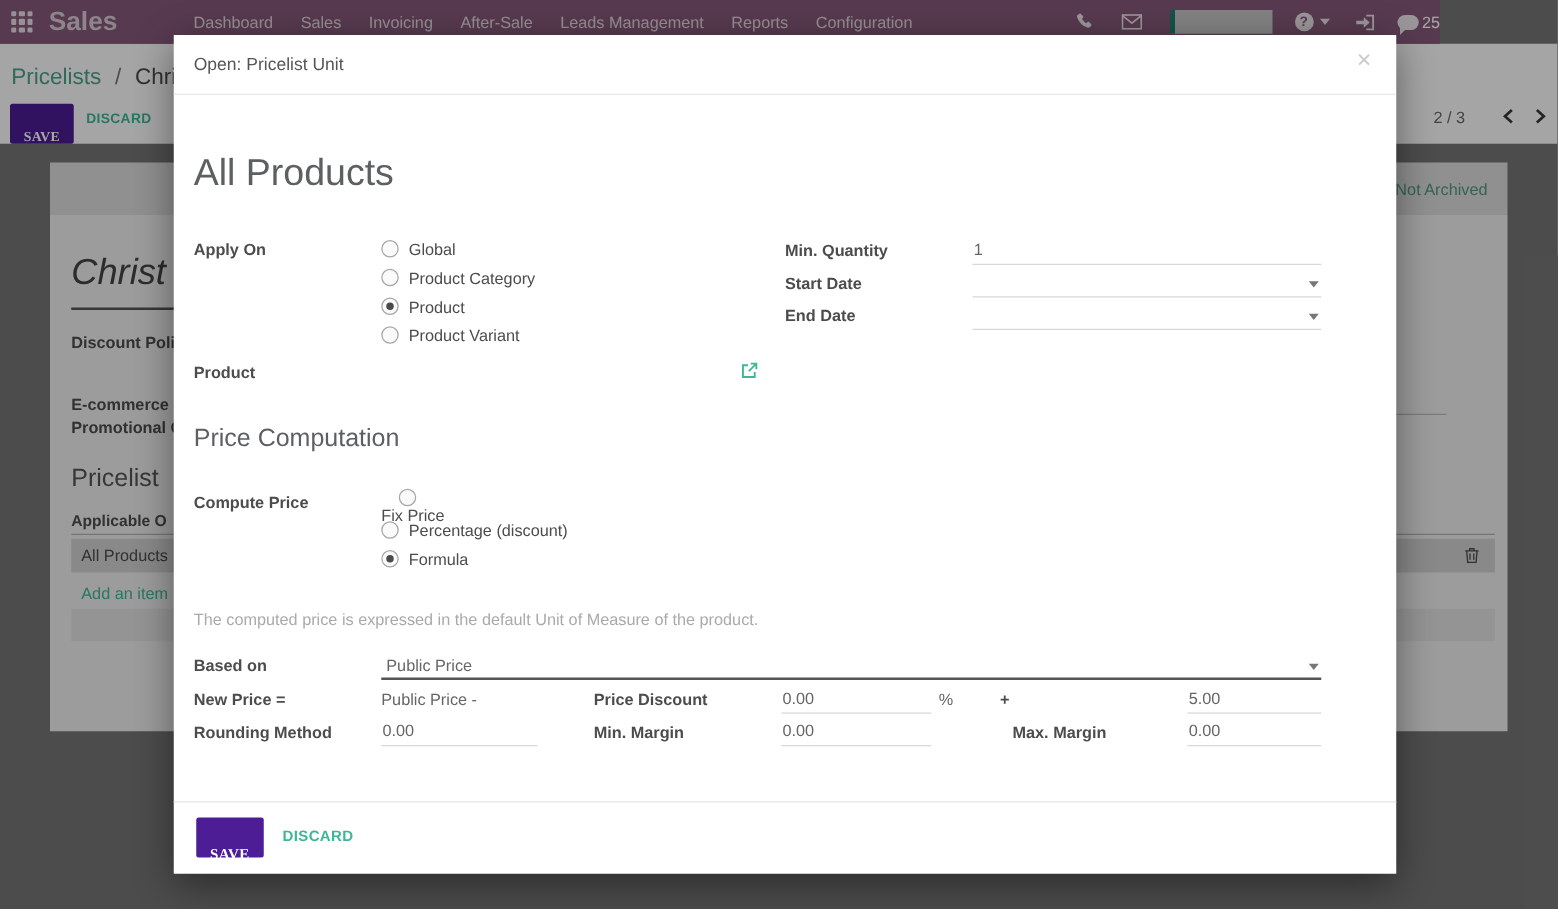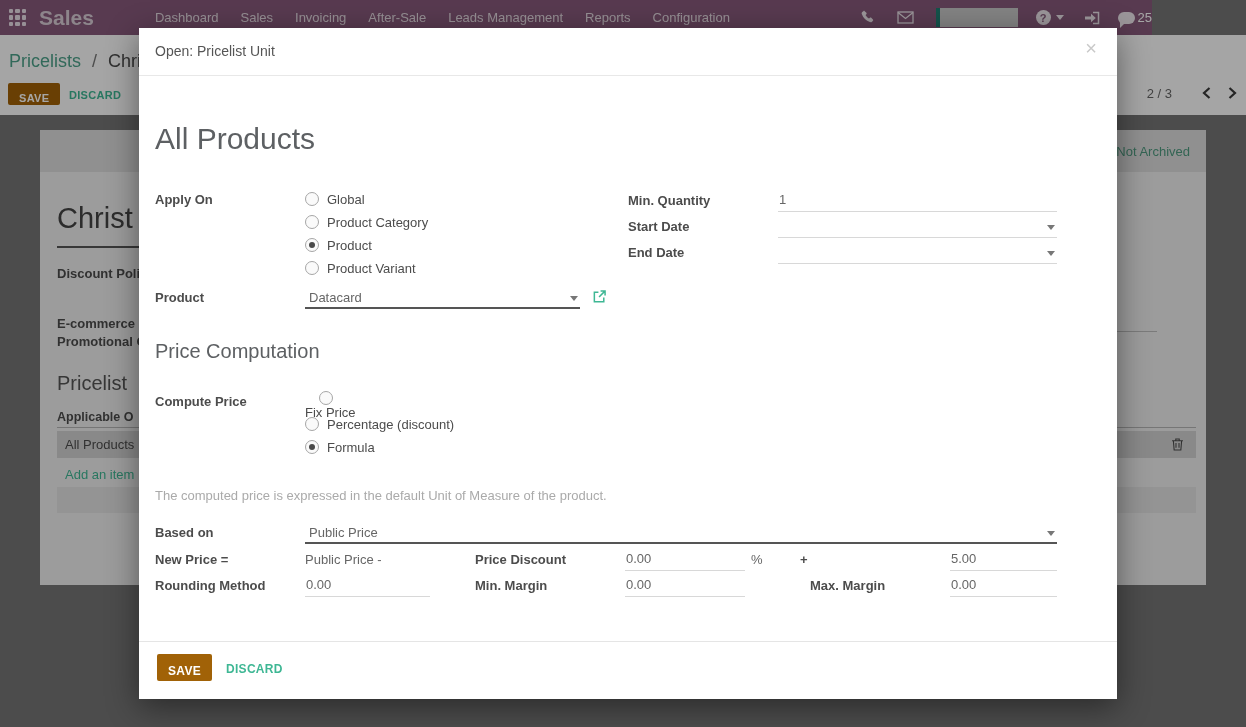--- a/index.html
+++ b/index.html
@@ -24,36 +24,36 @@
   .bubble-wrap{display:flex;align-items:center;margin-right:0;text-align:right;}
   .bubble{position:relative;width:17px;height:12px;background:#efe7ed;border-radius:7px;}
   .bubble:after{content:'';position:absolute;left:2px;bottom:-4px;
                 border:4px solid transparent;border-top-color:#efe7ed;border-left-color:#efe7ed;}
   .bubble-count{color:#fff;font-size:13px;margin-left:3px;}
   
   .control-panel{position:absolute;top:35px;left:0;width:1246px;height:80px;background:#fdfdfd;}
   .breadcrumb{position:absolute;left:9px;top:16px;font-size:18px;color:#4c4c4c;white-space:nowrap;}
   .breadcrumb .bc-link{color:#4da28a;cursor:pointer;}
   .breadcrumb .bc-sep{color:#777;margin:0 6px;}
-  .btn-teal{display:inline-block;background:#a16207;color:#fff;border:none;font-size:11px;
-            font-weight:700;letter-spacing:.3px;padding:4px 11px;height:22px;line-height:22px;
-            border-radius:2px;cursor:pointer;font-family:Liberation Sans, sans-serif;}
+  .btn-teal{display:inline-block;background:#4c1d95;color:#fff;border:none;font-size:11px;
+            font-weight:700;letter-spacing:.3px;padding:16px 11px;height:22px;line-height:22px;
+            border-radius:2px;cursor:pointer;font-family:Liberation Serif, serif;}
   .btn-flat{display:inline-block;background:none;border:none;color:#3eb794;font-size:11px;
             font-weight:700;letter-spacing:.3px;height:22px;line-height:22px;cursor:pointer;font-family:inherit;}
   .cp-save{position:absolute;left:8px;top:48px;}
   .cp-discard{position:absolute;left:63px;top:48px;}
   .pager{position:absolute;top:48px;right:6px;display:flex;align-items:center;}
   .pager-value{font-size:13px;color:#666;margin-right:16px;}
   .pager-btn{width:16px;height:20px;display:flex;align-items:center;justify-content:center;
              cursor:pointer;margin-left:10px;}
   
   .statusband{position:absolute;left:40px;top:130px;width:1166px;height:42px;background:#dedede;}
   .status-badge{position:absolute;right:16px;top:14px;font-size:13px;color:#4f9b80;}
   .sheet{position:absolute;left:40px;top:172px;width:1166px;height:413px;background:#f0f0f0;}
-  .bg-title{position:absolute;left:17px;top:30px;font-size:29px;color:#444;}
+  .bg-title{position:absolute;left:17px;top:30px;font-size:29px;color:#444;font-style:italic;}
   .bg-title-line{position:absolute;left:17px;top:74px;width:130px;border-bottom:2px solid #555;}
   .bg-lbl{position:absolute;font-size:13px;font-weight:700;color:#4c4c4c;}
   .bg-input-line{position:absolute;left:460px;top:159px;width:657px;border-bottom:1px solid #bdbdbd;}
   .bg-section{position:absolute;left:17px;top:200px;font-size:20px;color:#555;}
   .bg-th{position:absolute;left:17px;top:238px;font-size:12.5px;font-weight:700;color:#4c4c4c;}
   .bg-th-line{position:absolute;left:17px;top:255px;width:1139px;border-bottom:1px solid #b5b5b5;}
   .bg-row{position:absolute;left:17px;top:259px;width:1139px;height:27px;background:#d3d3d3;
           display:flex;align-items:center;cursor:pointer;}
   .bg-row-label{font-size:13px;color:#4c4c4c;margin-left:8px;}
   .bg-row-trash{position:absolute;right:12px;top:6px;cursor:pointer;}
@@ -230,24 +230,20 @@
       <span class="sel-val"></span>
       <span class="caret"></span>
     </div>
     <div class="lbl" style="left:489px;top:217px;">End Date</div>
     <div class="selbox" style="left:639px;top:214px;width:279px;">
       <span class="sel-val"></span>
       <span class="caret"></span>
     </div>
 
     <div class="lbl" style="left:16px;top:262px;">Product</div>
-    <div class="selbox dark-line" style="left:166px;top:259px;width:275px;">
-      <span class="sel-val">Datacard</span>
-      <span class="caret"></span>
-    </div>
     <span class="ext-link" style="left:453px;top:261px;">
       <svg width="15" height="15" viewBox="0 0 14 14">
           <path fill="none" stroke="#3eb794" stroke-width="1.4" d="M6 3H2.2v8.8H11V8"></path>
           <path fill="none" stroke="#3eb794" stroke-width="1.4" d="M8 1.8h4.2V6M12 2L6.6 7.4"></path>
         </svg>
     </span>
 
     <div class="m-section">Price Computation</div>
     <div class="lbl" style="left:16px;top:366px;">Compute Price</div>
     <div class="radio-row" style="top:363px;flex-direction:column;">

